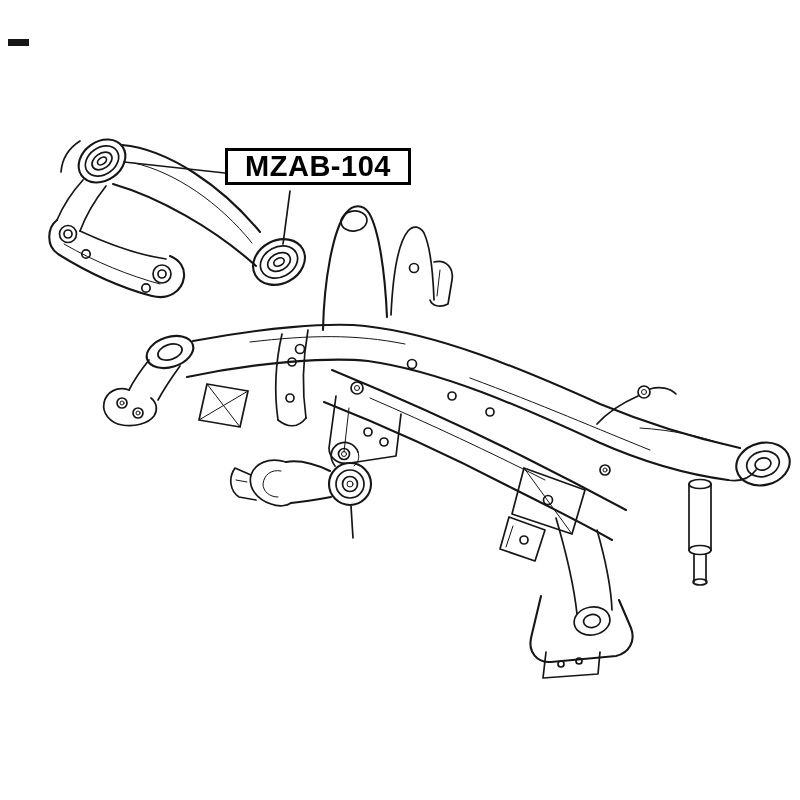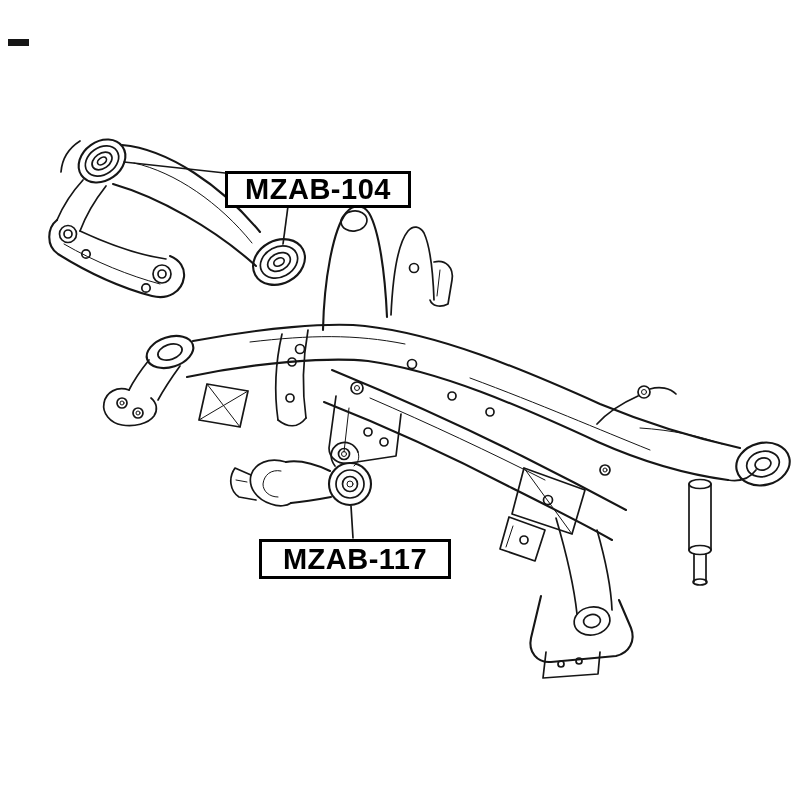--- a/index.html
+++ b/index.html
@@ -38,21 +38,21 @@
     color: var(--label-text);
     font-weight: bold;
     font-size: 29px;
     letter-spacing: 0.5px;
     display: flex;
     align-items: center;
     justify-content: center;
     font-family: "Liberation Sans", sans-serif;
     white-space: nowrap;
   }
-  #label-104 { left: 225px; top: 171px; width: 180px; height: 31px; }
+  #label-104 { left: 225px; top: 148px; width: 180px; height: 31px; }
   #label-117 { left: 259px; top: 539px; width: 186px; height: 34px; }
 </style>
 </head>
 <body>
 
 <div class="canvas">
 
   <svg class="diagram-svg" width="800" height="800" viewBox="0 0 800 800">
 
     <g>
@@ -223,14 +223,13 @@
 
     <g>
       <line class="ln" x1="225" y1="173" x2="124" y2="162"></line>
       <line class="ln" x1="290" y1="191" x2="283" y2="244"></line>
       <line class="ln" x1="353" y1="538" x2="351" y2="506"></line>
     </g>
   </svg>
 
   <div class="part-label" id="label-104">MZAB-104</div>
 
-  <div class="part-label" id="label-117">MZAB-117</div>
 </div>
 
 </body></html>

